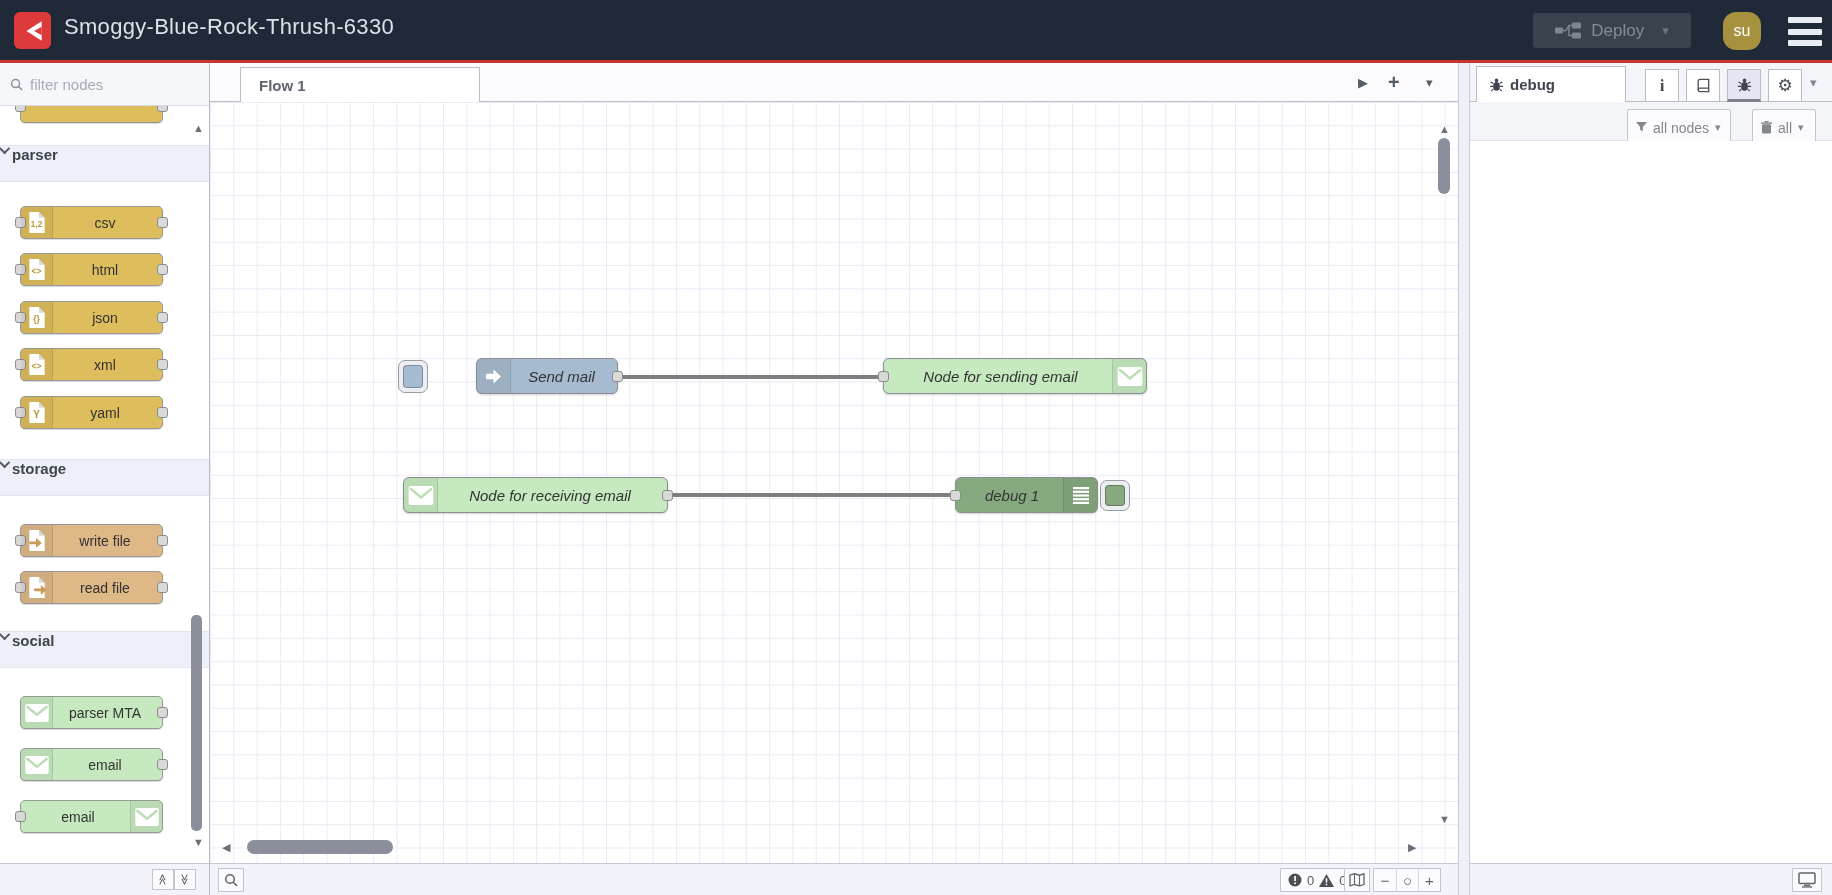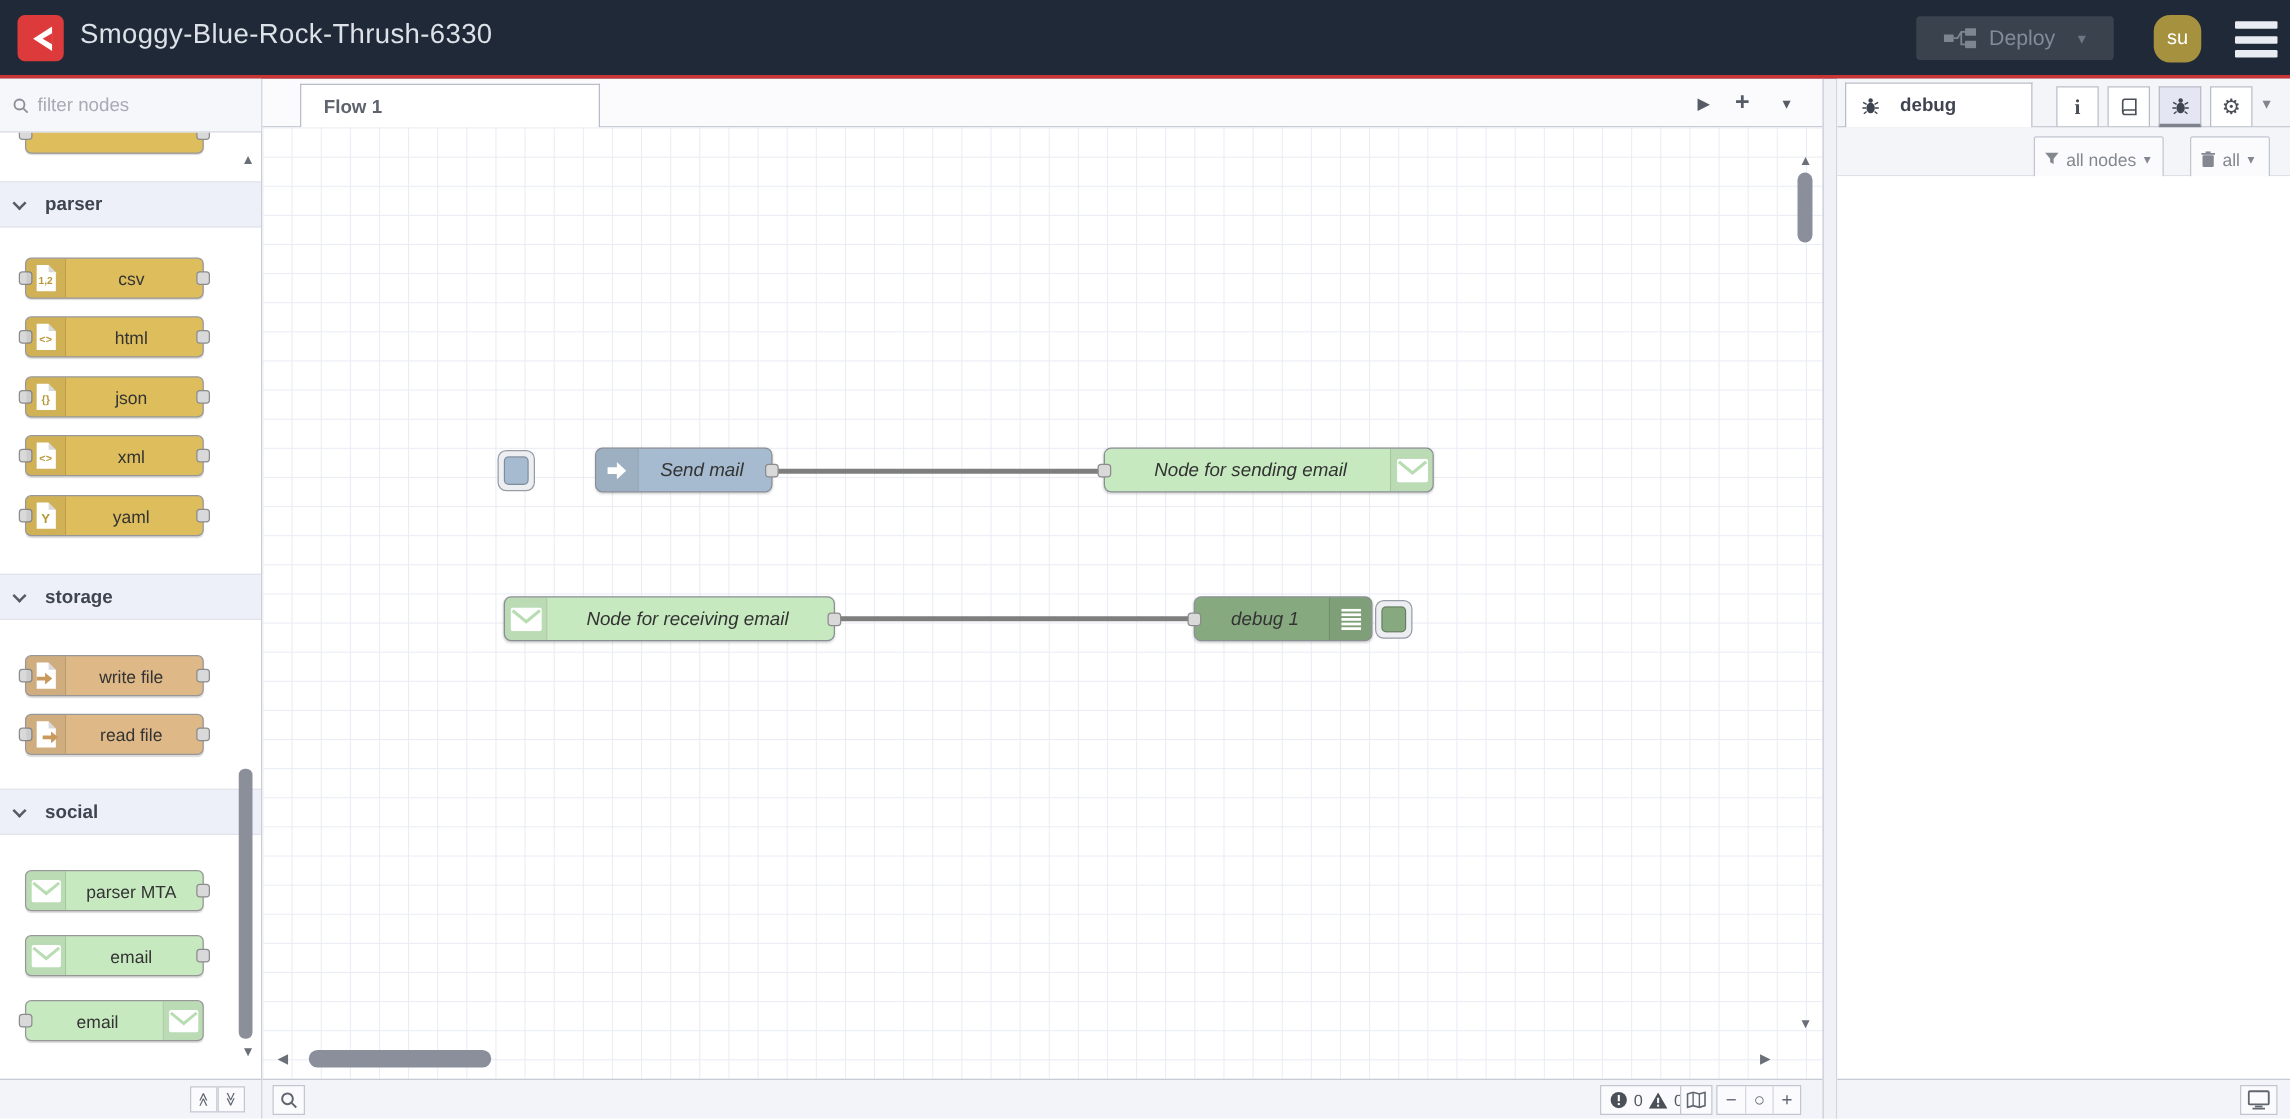--- a/index.html
+++ b/index.html
@@ -25,21 +25,21 @@
   
   .palette { position:absolute; left:0; top:63px; width:210px; bottom:0; background:#fff;
              border-right:1px solid #b9bdc7; }
   .filter-row { position:absolute; left:0; top:0; width:100%; height:43px; background:#f6f7fb;
                 border-bottom:1px solid #d7dae3; display:flex; align-items:center; padding:0 10px; gap:7px; z-index:5; }
   .filter-row input { border:none; outline:none; background:transparent; font-size:15px; color:#701a75; width:150px; }
   .filter-row input::placeholder { color:#a7abb5; }
   .palette-scroll { position:absolute; left:0; top:0; width:100%; bottom:32px; overflow:hidden; }
   .cat-header { position:absolute; left:0; width:209px; height:37px; background:#edf0f8;
                 border-top:1px solid #e2e4ec; border-bottom:1px solid #e2e4ec;
-                display:flex; align-items:center; gap:15px; padding-left:13px;
+                display:flex; gap:2px; padding-left:2px;
                 font-size:15px; font-weight:bold; color:#3f4550; cursor:pointer; }
   .chev { width:8px; height:8px; border-left:2px solid #555b66; border-bottom:2px solid #555b66;
           transform:rotate(-45deg) translateY(-2px); }
   .pnode { position:absolute; left:20px; width:143px; height:33px; border:1px solid #979797;
            border-radius:5px; box-shadow:0 1px 1px rgba(0,0,0,.15); cursor:grab; }
   .pnode .plabel { position:absolute; top:0; bottom:0; display:flex; align-items:center;
                    justify-content:center; font-size:14px; color:#333; }
   .pnode.icon-left  .plabel { left:33px; right:6px; }
   .pnode.icon-right .plabel { left:6px; right:33px; }
   .icon-sec { position:absolute; top:0; bottom:0; width:32px; background:rgba(0,0,0,.06);
@@ -104,21 +104,21 @@
 
   
   .separator { position:absolute; left:1458px; top:63px; width:12px; bottom:0; background:#f0f1f7;
                border-left:1px solid #c9ccd6; border-right:1px solid #c9ccd6; cursor:col-resize; }
 
   
   .sidebar { position:absolute; left:1470px; top:63px; width:362px; bottom:0; background:#fff; }
   .side-tabbar { position:absolute; left:0; top:0; width:100%; height:39px; background:#f4f5f9;
                  border-bottom:1px solid #bbbfc9; }
   .debug-tab { position:absolute; left:6px; top:3px; width:150px; height:36px; background:#fff;
-               border:1px solid #b9bdc7; border-bottom:none; display:flex; align-items:center; gap:16px;
+               border:1px solid #b9bdc7; border-bottom:none; display:flex; align-items:center; gap:6px;
                padding-left:12px; font-size:15px; font-weight:bold; color:#3f4550; cursor:pointer; }
   .mini-tab { position:absolute; top:6px; width:34px; height:33px; background:#fff; border:1px solid #b9bdc7;
               display:flex; align-items:center; justify-content:center; color:#4a4f58; cursor:pointer; }
   .mini-tab.active { background:#e4e7f3; border-bottom:3px solid #7d828c; }
   .side-caret { position:absolute; top:12px; color:#80858f; font-size:13px; cursor:pointer; }
   .side-filter { position:absolute; left:0; top:39px; width:100%; height:39px; background:#f4f5f9;
                  border-bottom:1px solid #dde0e8; }
   .sf-btn { position:absolute; top:7px; height:37px; border:1px solid #c2c6d0; border-radius:2px;
             background:#fbfbfd; display:flex; align-items:center; gap:6px; padding:13px 8px;
             font-size:14px; color:#83878f; cursor:pointer; }

